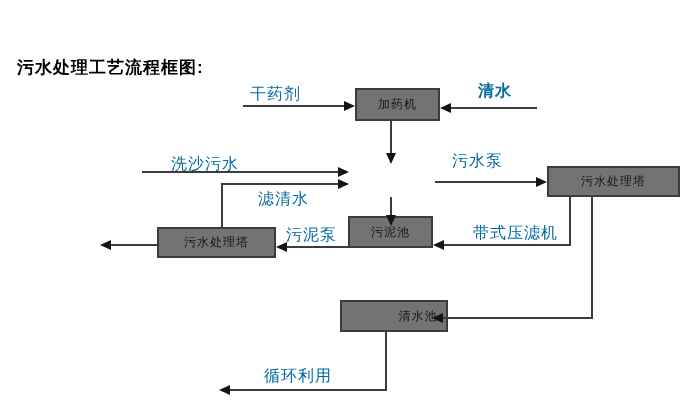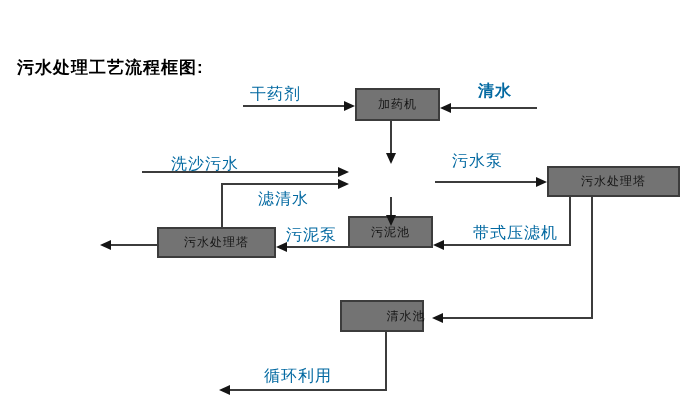--- a/index.html
+++ b/index.html
@@ -24,21 +24,21 @@
   .arr-r{border-top:5px solid transparent;border-bottom:5px solid transparent;border-left:11px solid #151515;}
   .arr-l{border-top:5px solid transparent;border-bottom:5px solid transparent;border-right:11px solid #151515;}
   .arr-d{border-left:5px solid transparent;border-right:5px solid transparent;border-top:11px solid #151515;}
 
   
   .n-dosing{left:355px;top:88px;width:85px;height:33px;}
   .n-sewage{left:349px;top:164px;width:86px;height:33px;}
   .n-tower{left:547px;top:166px;width:133px;height:31px;}
   .n-press{left:157px;top:227px;width:119px;height:31px;}
   .n-sludge{left:348px;top:216px;width:85px;height:32px;}
-  .n-clean{left:340px;top:300px;width:84px;height:32px;padding-left:48px;}
+  .n-clean{left:340px;top:300px;width:108px;height:32px;padding-left:48px;}
 </style>
 </head>
 <body>
 
 <div class="canvas">
 
   <div class="title">污水处理工艺流程框图:</div>
 
   <div class="node n-dosing">加药机</div>
   <div class="node n-tower">污水处理塔</div>

